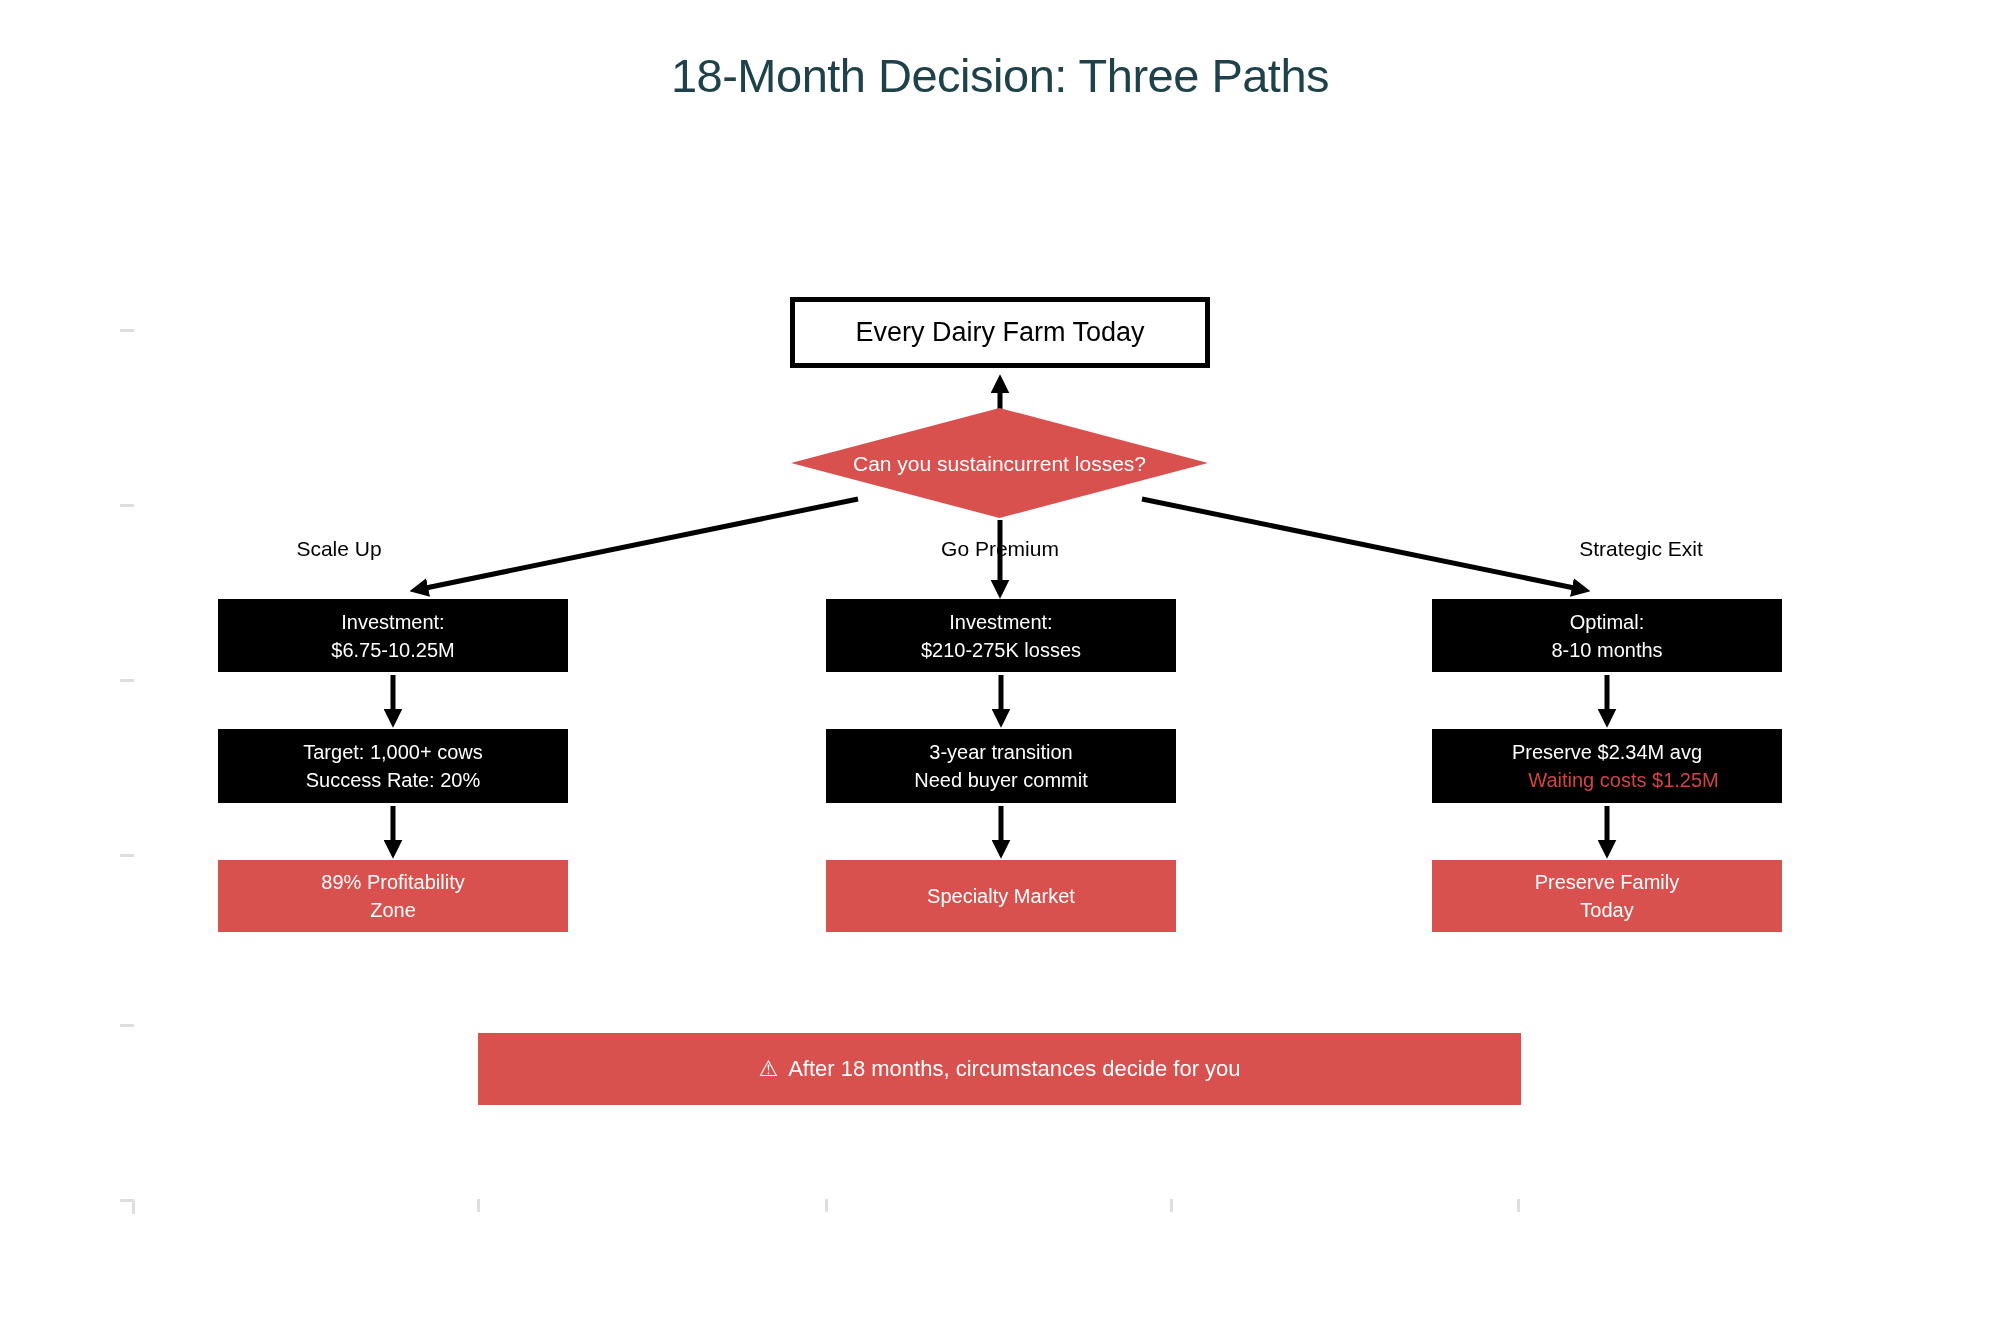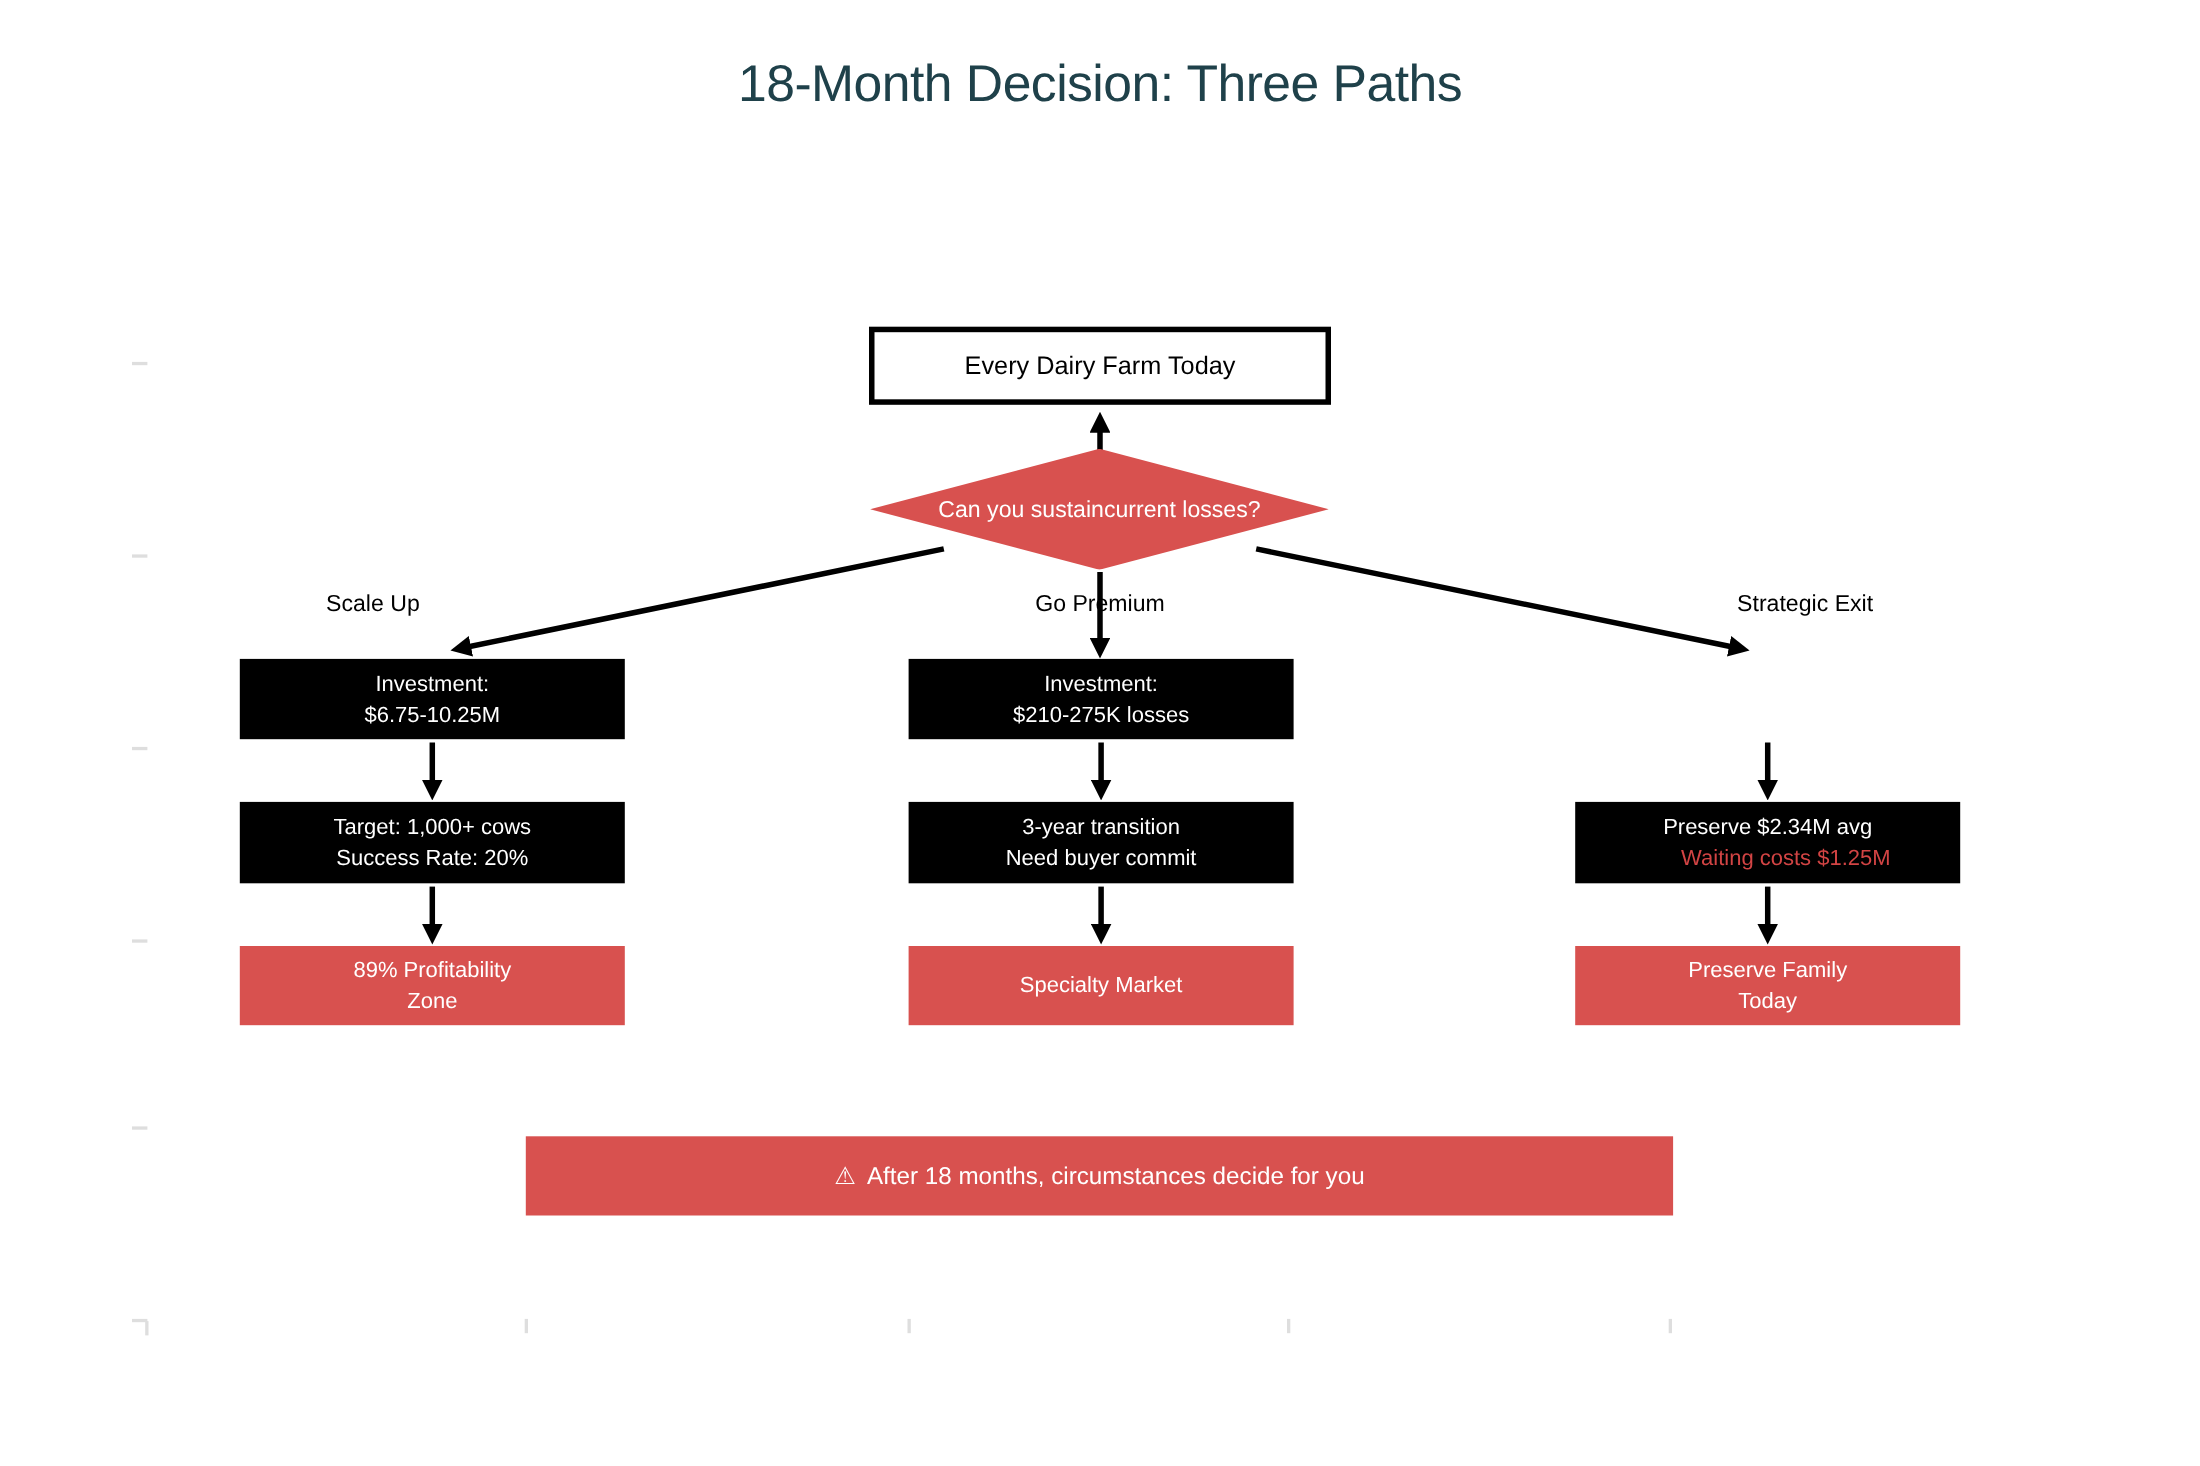--- a/index.html
+++ b/index.html
@@ -25,21 +25,21 @@
     width: 2000px; height: 1333px;
     z-index: 1;
   }
   .root-box {
     position: absolute;
     left: 790px; top: 297px;
     width: 410px; height: 61px;
     border: 5px solid #000;
     background: #fff;
     display: flex; align-items: center; justify-content: center;
-    font-size: 23px; color: #000;
+    font-size: 27px; color: #000;
     z-index: 2;
   }
   .diamond {
     position: absolute;
     left: 791px; top: 408px;
     width: 417px; height: 110px;
     background: var(--accent_red, #d8514f);
     clip-path: polygon(50% 0%, 100% 50%, 50% 100%, 0% 50%);
     display: flex; flex-direction: row; align-items: center; justify-content: center;
     color: #fff; font-size: 21px; line-height: 27px; text-align: center;
@@ -149,20 +149,24 @@
     <div>$210-275K losses</div>
   </div>
   <div class="node black row2 col2">
     <div>3-year transition</div>
     <div>Need buyer commit</div>
   </div>
   <div class="node red row3 col2">
     <div>Specialty Market</div>
   </div>
 
+  <div class="node black row1 col3">
+    <div>Optimal:</div>
+    <div>8-10 months</div>
+  </div>
   <div class="node black row2 col3">
     <div>Preserve $2.34M avg</div>
     <div class="warn-line">Waiting costs $1.25M</div>
   </div>
   <div class="node red row3 col3">
     <div>Preserve Family</div>
     <div>Today</div>
   </div>
 
   <div class="banner">

